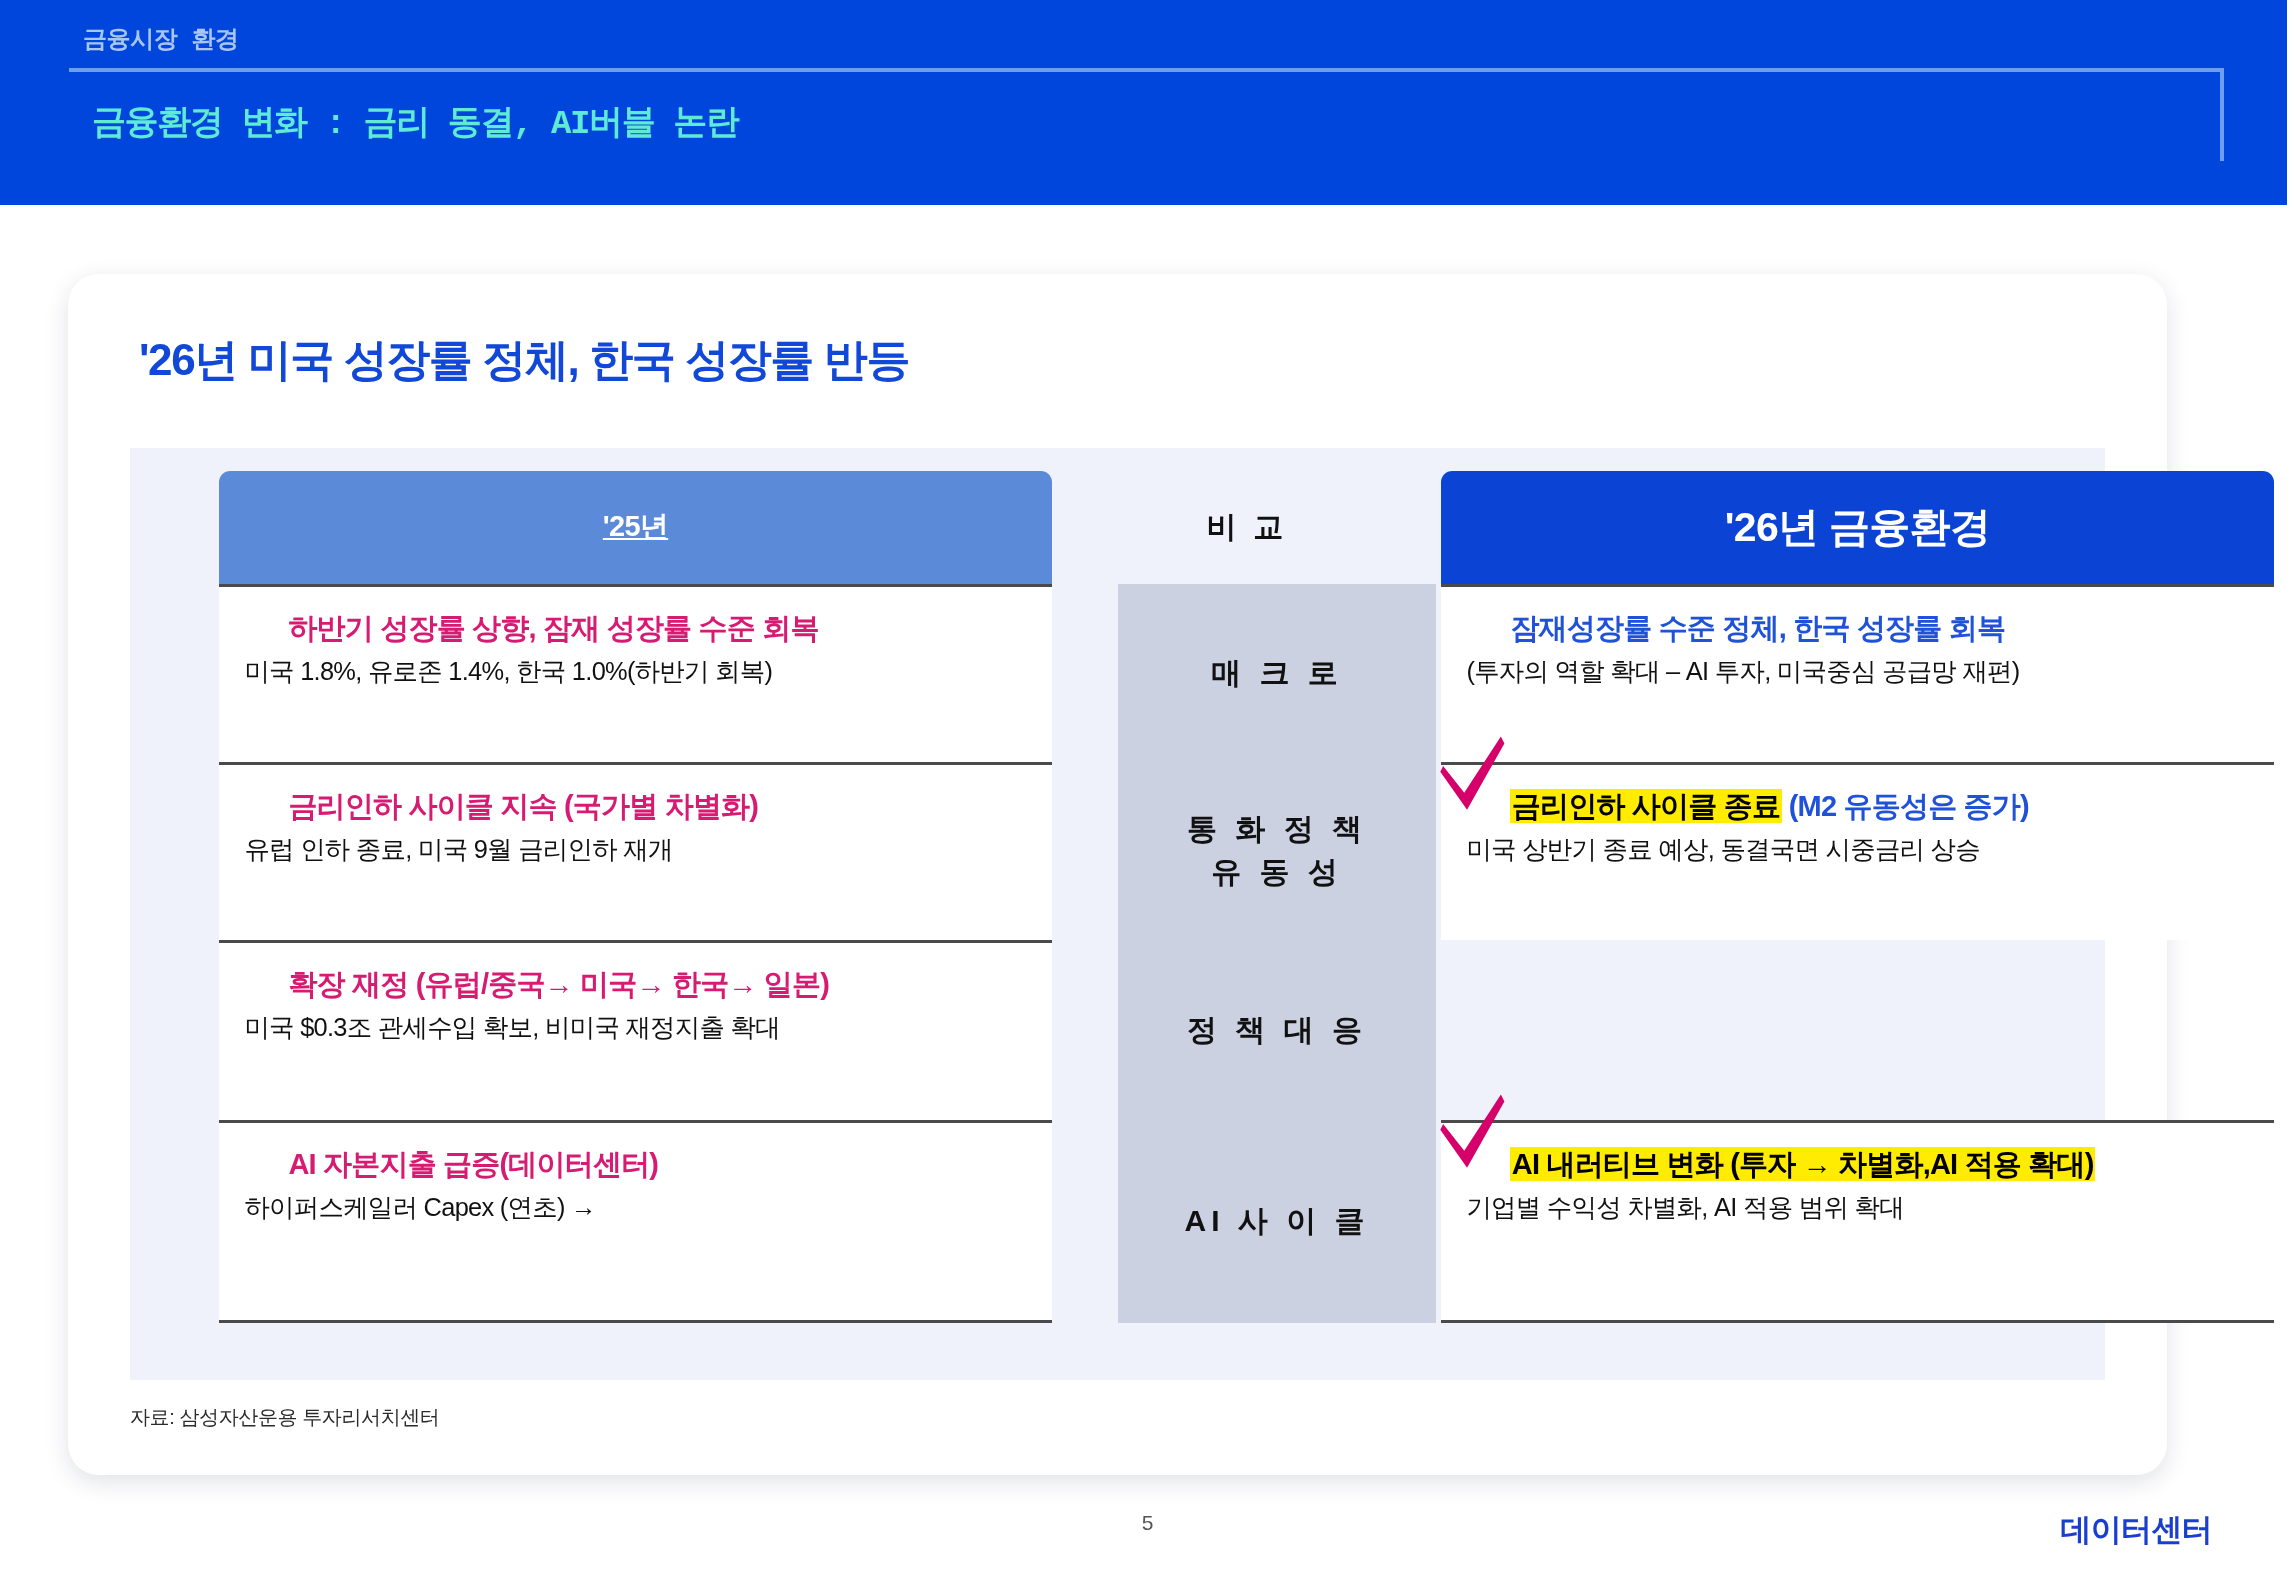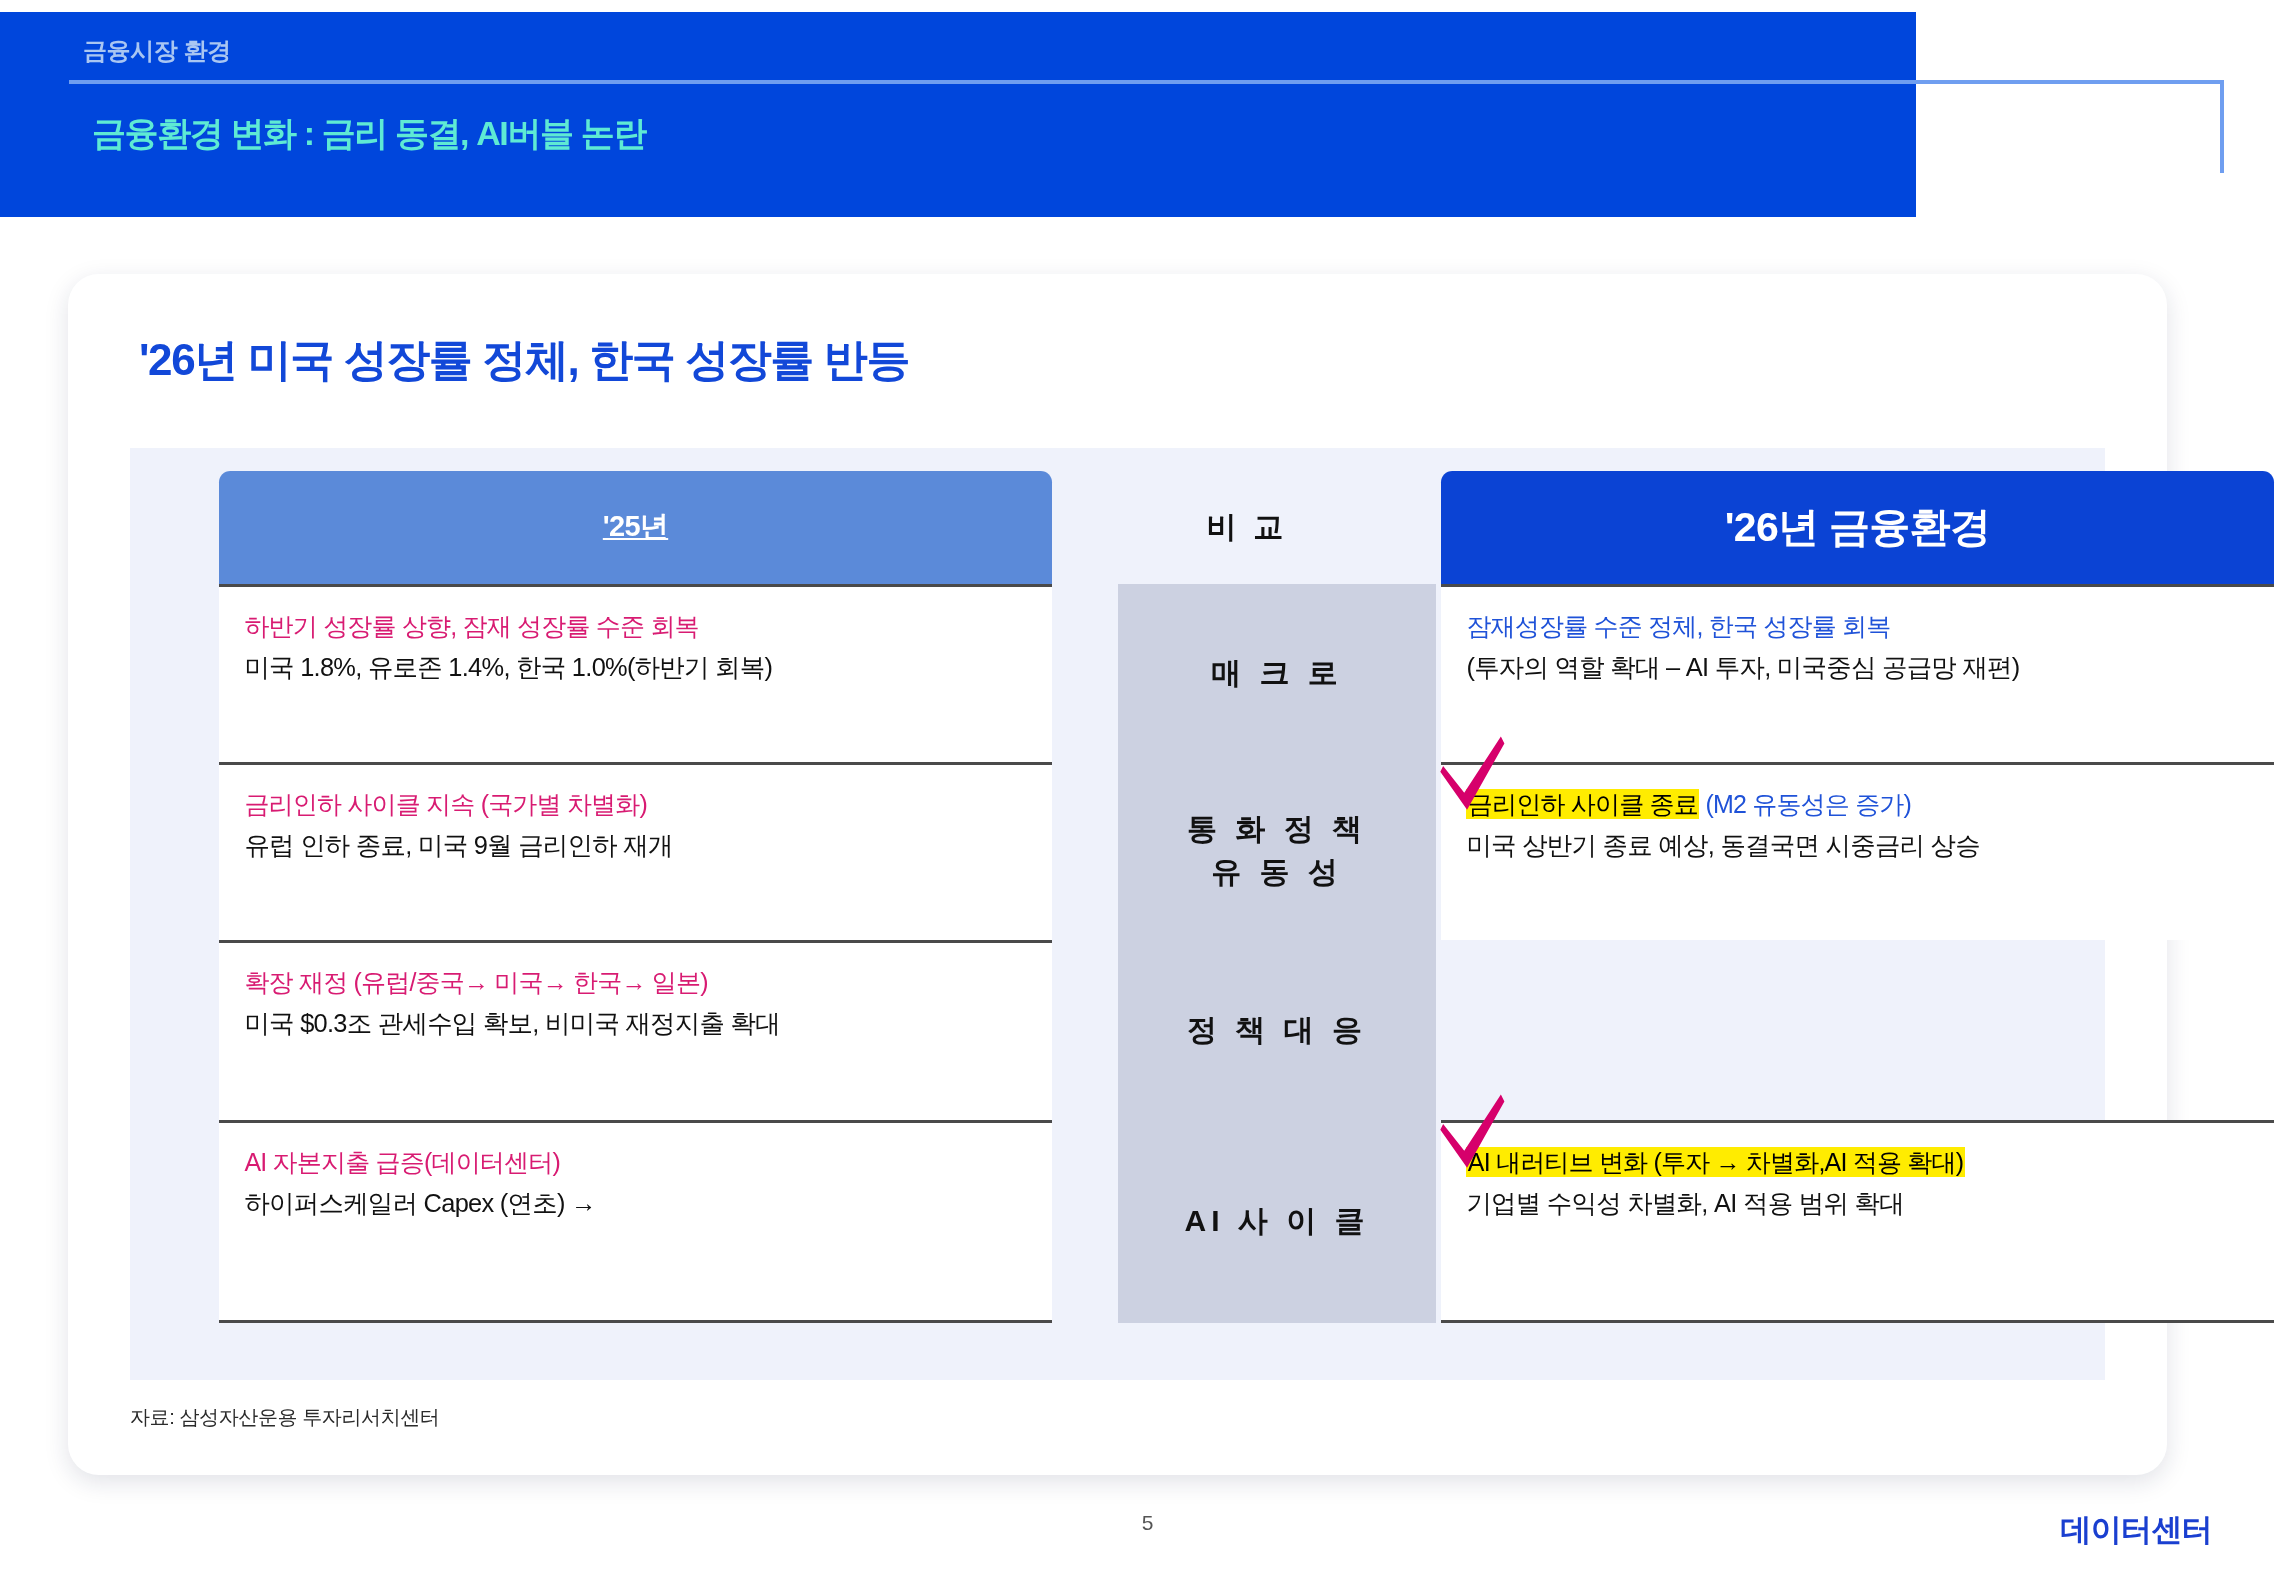--- a/index.html
+++ b/index.html
@@ -6,22 +6,23 @@
   html, body { width:2295px; height:1589px; }
   body {
     background:#ffffff;
     font-family:"Liberation Sans","DejaVu Sans",sans-serif;
     overflow:hidden;
     position:relative;
   }
 
   
   .banner {
-    position:absolute; left:0; top:12px; width:1916px; height:205px;
+    position:absolute; left:0; top:0; width:2287px; height:205px;
     background:#0046dc;
+    font-family:Liberation Mono, monospace;
   }
   .eyebrow {
     position:absolute; left:83px; top:22.6px;
     font-size:24px; font-weight:600; letter-spacing:-0.4px;
     color:#a9c6f2;
   }
   .rule-h {
     position:absolute; left:69px; top:68px; width:2154px; height:3.5px;
     background:#6f9ef0;
   }
@@ -99,22 +100,22 @@
     background:#ccd1e1;
     display:flex; align-items:center; justify-content:center;
     flex-direction:column;
   }
   .cell-mid .mid-line {
     color:#111; font-size:30px; font-weight:700; letter-spacing:5px;
     line-height:1.42; white-space:nowrap;
   }
 
   .headline {
-    font-size:25px; font-weight:400; letter-spacing:-0.8px;
-    line-height:1.22; white-space:nowrap;
+    font-size:29px; font-weight:700; letter-spacing:-0.8px;
+    line-height:1.22; white-space:nowrap;margin-left:44px;
   }
   .headline.pink { color:#d81b72; }
   .headline.blue { color:#1f52d8; }
   .headline .hl { background:#ffec00; padding:0.7px 1.4px; }
   .headline .plain-blue { color:#1f52d8; }
 
   .subline {
     margin-top:10px;
     font-size:25.4px; font-weight:500; letter-spacing:-0.7px;
     color:#111; line-height:1.2; white-space:nowrap;

